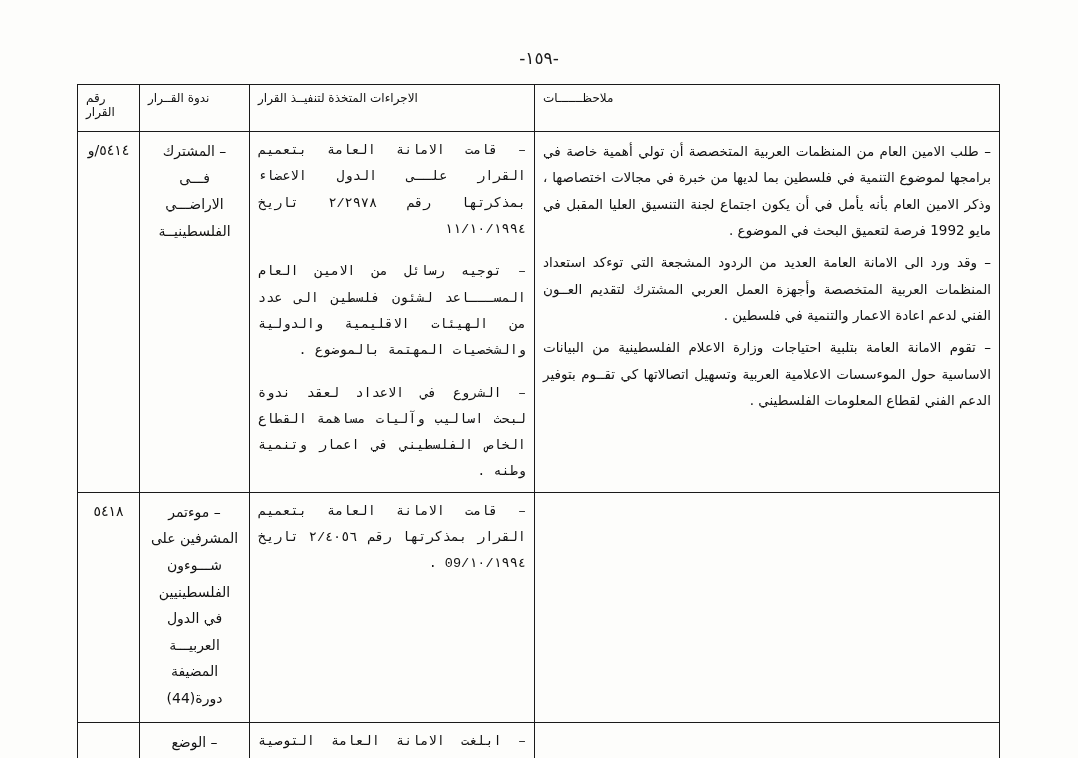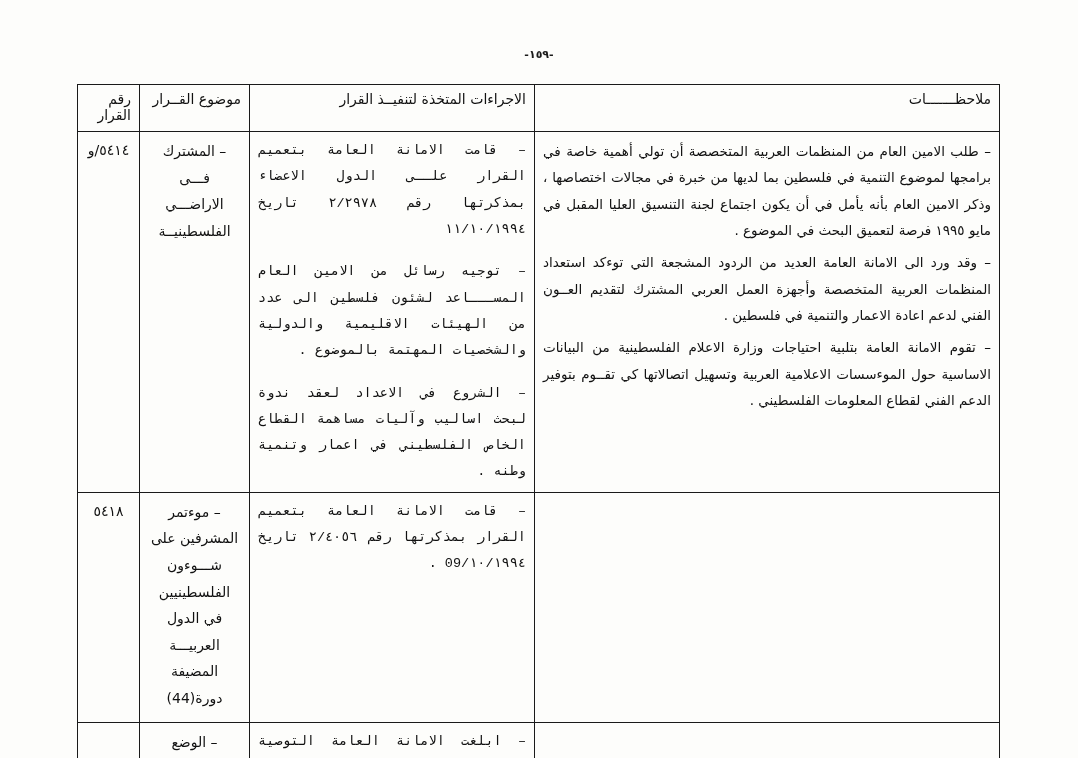--- a/index.html
+++ b/index.html
@@ -19,24 +19,23 @@
     position: absolute;
     inset: 0;
     background: #fdfdfb;
   }
   .page-number {
     position: absolute;
     top: 48px;
     left: 0;
     right: 0;
     text-align: center;
-    font-size: 11px;
+    font-size: 17px;
     letter-spacing: 1px;
     color: #1a1a1a;
-    font-weight: bold;
   }
   .table-wrap {
     position: absolute;
     top: 84px;
     left: 78px;
     width: 922px;
     height: 602px;
   }
   table.doc {
     width: 100%;
@@ -44,24 +43,24 @@
     border-collapse: collapse;
     table-layout: fixed;
     border: 1.6px solid #1a1a1a;
   }
   table.doc th, table.doc td {
     border: 1.2px solid #1a1a1a;
     vertical-align: top;
     padding: 6px 8px;
   }
   thead th {
-    text-align: right;
+    text-align: left;
     vertical-align: middle;
     font-weight: normal;
-    font-size: 14px;
+    font-size: 12px;
     letter-spacing: 1.2px;
     padding: 10px 6px 12px 6px;
     height: 34px;
   }
   col.c-num   { width: 62px; }
   col.c-subj  { width: 110px; }
   col.c-proc  { width: 285px; }
   col.c-notes { width: 465px; }
 
   td.num, td.subj {
@@ -106,28 +105,28 @@
       <colgroup>
         <col class="c-notes">
         <col class="c-proc">
         <col class="c-subj">
         <col class="c-num">
       </colgroup>
       <thead>
         <tr>
           <th>ملاحظـــــــات</th>
           <th>الاجراءات  المتخذة لتنفيــذ  القرار</th>
-          <th>موضوع القــرار</th>
+          <th>ندوة القــرار</th>
           <th>رقم القرار</th>
         </tr>
       </thead>
       <tbody>
         <tr>
           <td class="notes notes-pad">
-            <span class="item">– طلب الامين العام من المنظمات العربية المتخصصة أن تولي أهمية خاصة في برامجها لموضوع التنمية في فلسطين بما لديها من خبرة في مجالات اختصاصها ، وذكر الامين العام بأنه يأمل في أن يكون اجتماع لجنة التنسيق العليا المقبل في مايو ١٩٩٥ فرصة لتعميق البحث في الموضوع .</span>
+            <span class="item">– طلب الامين العام من المنظمات العربية المتخصصة أن تولي أهمية خاصة في برامجها لموضوع التنمية في فلسطين بما لديها من خبرة في مجالات اختصاصها ، وذكر الامين العام بأنه يأمل في أن يكون اجتماع لجنة التنسيق العليا المقبل في مايو 1992 فرصة لتعميق البحث في الموضوع .</span>
             <span class="item">– وقد ورد الى الامانة العامة العديد من الردود المشجعة التي توءكد استعداد المنظمات العربية المتخصصة وأجهزة العمل العربي المشترك لتقديم العــون الفني لدعم اعادة الاعمار والتنمية في فلسطين .</span>
             <span class="item">– تقوم الامانة العامة بتلبية احتياجات وزارة الاعلام الفلسطينية من البيانات الاساسية حول الموءسسات الاعلامية العربية وتسهيل اتصالاتها كي تقــوم بتوفير الدعم الفني لقطاع المعلومات الفلسطيني .</span>
           </td>
           <td class="proc proc-pad">
             <span class="item">– قامت الامانة العامة بتعميم القرار علــى الدول الاعضاء بمذكرتها رقم ٢/٢٩٧٨ تاريخ ١١/١٠/١٩٩٤</span>
             <span class="item">– توجيه رسائل من الامين العام المســـاعد لشئون فلسطين الى عدد من الهيئات الاقليمية والدولية والشخصيات المهتمة بالموضوع .</span>
             <span class="item">– الشروع في الاعداد لعقد ندوة لبحث اساليب وآليات مساهمة القطاع الخاص الفلسطيني في اعمار وتنمية وطنه .</span>
           </td>
           <td class="subj subj-pad">
             <span class="subj-item">– المشترك فـــى الاراضـــي الفلسطينيــة</span>

